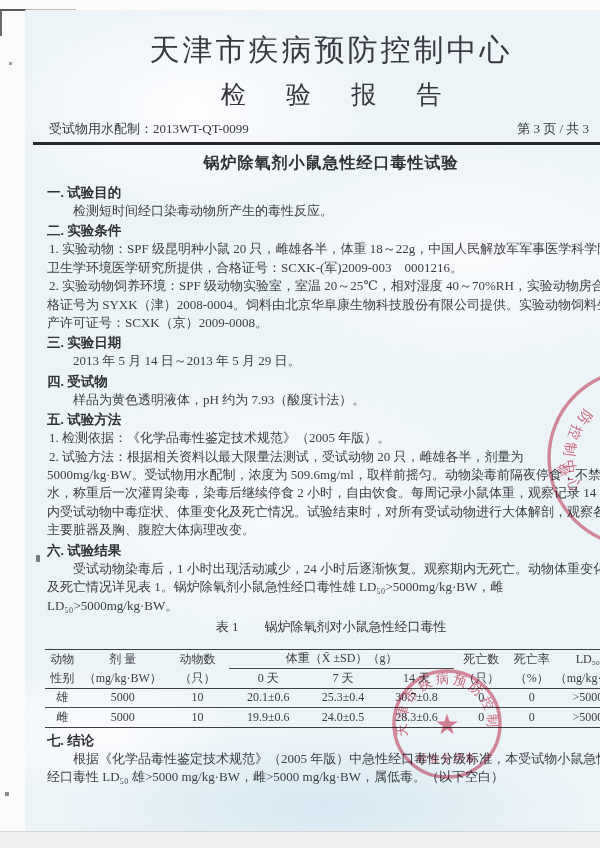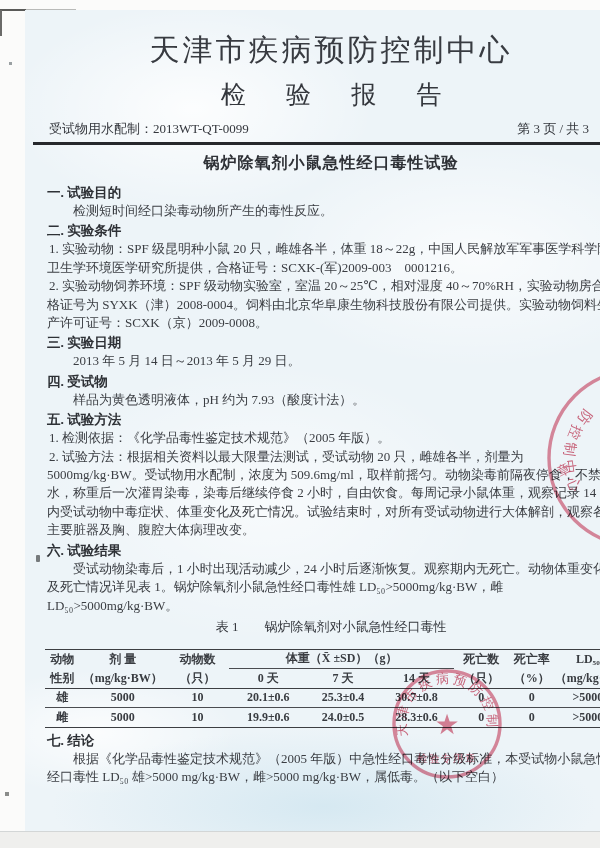--- a/index.html
+++ b/index.html
@@ -49,21 +49,21 @@
   .section p{margin:0 0 0 2px;}
   .section p.indent{text-indent:2em;}
   .section p.flush{text-indent:2px;}
   .tbl-caption{text-align:center;font-size:13px;margin:3px 0 13px 0;color:#34373d;}
   table.results{
     width:calc(100% + 4px);border-collapse:collapse;font-size:12px;color:#393c41;
     border-top:1.6px solid #3c3e42;border-bottom:1.6px solid #3c3e42;
     table-layout:fixed;
   }
   table.results th,table.results td{
-    font-weight:bold;text-align:center;padding:1.5px 0;line-height:15.5px;
+    font-weight:normal;text-align:center;padding:1.5px 0;line-height:15.5px;
   }
   tr.hdr2 th{border-bottom:1.6px solid #3c3e42;}
   th.weight-group{border-bottom:1.1px solid #4a4c50;}
   tr.data-row td{border-bottom:1px solid #4a4c50;}
   tr.data-row.last td{border-bottom:none;}
   
   .seal{position:absolute;mix-blend-mode:multiply;pointer-events:none;}
   .seal text{fill:rgba(205,70,96,.82);}
   .seal .ring{stroke:rgba(214,84,110,.68);fill:none;}
   .seal .star{fill:rgba(211,79,105,.7);}

